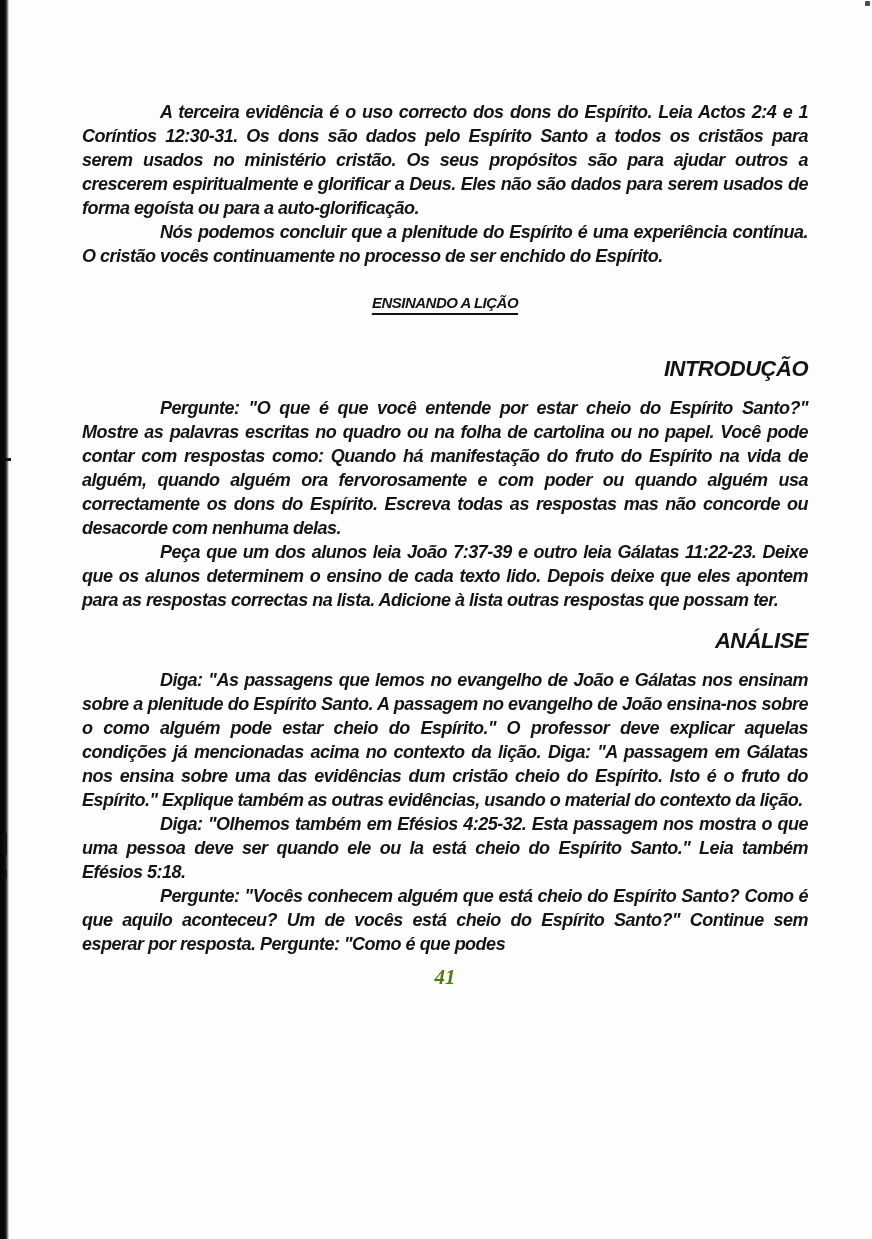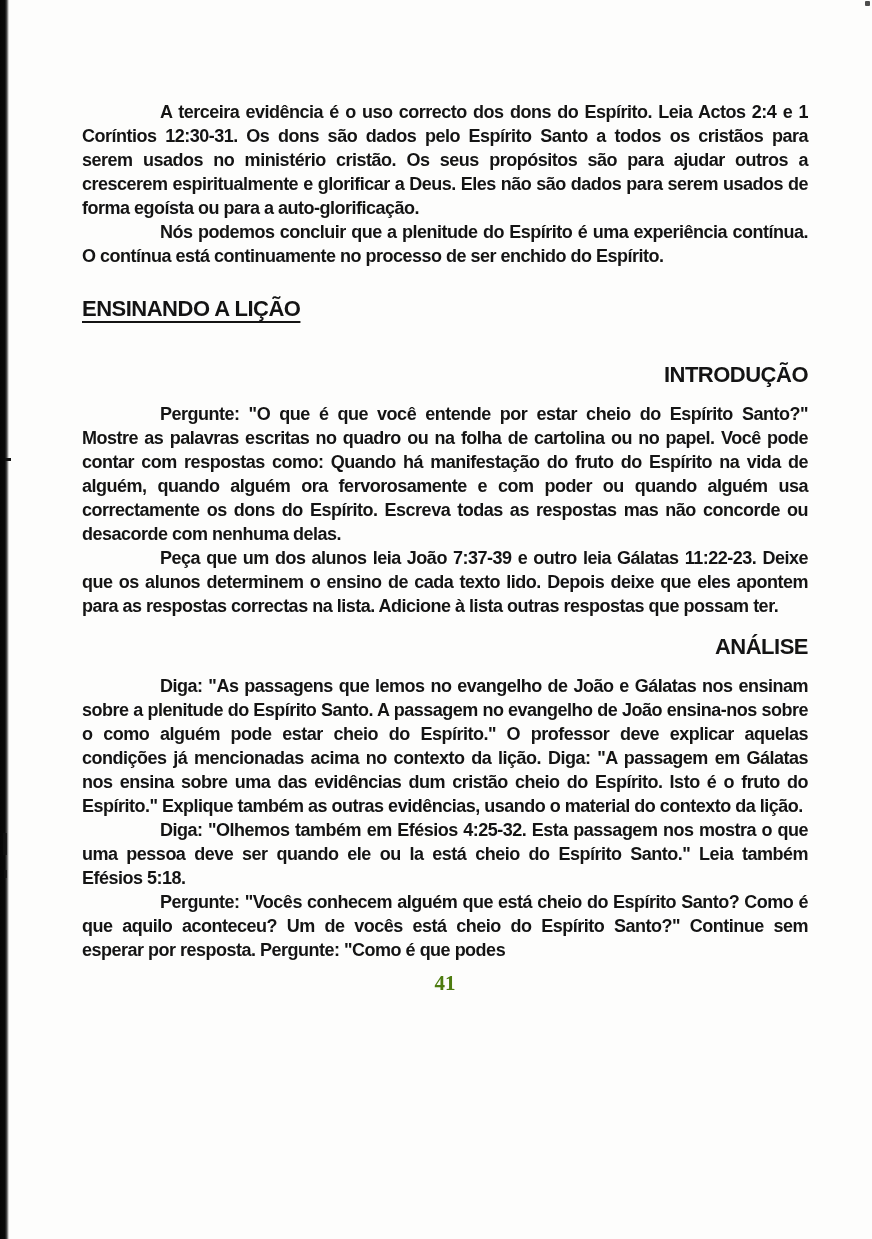--- a/index.html
+++ b/index.html
@@ -6,20 +6,21 @@
     margin: 0;
     padding: 0;
     background: #ffffff;
   }
   .page {
     position: relative;
     width: 872px;
     height: 1239px;
     background: #fdfdfc;
     overflow: hidden;
+    font-style: italic;
   }
   
   .scan-bar {
     position: absolute;
     left: 0;
     top: 0;
     width: 9px;
     height: 1239px;
     background: linear-gradient(to right, #060606 0%, #0a0a0a 55%, #4a4a4a 75%, rgba(120,120,120,0) 100%);
   }
@@ -43,28 +44,28 @@
     font-size: 18px;
     letter-spacing: -0.5px;
     line-height: 24px;
     text-align: justify;
   }
   .content p {
     margin: 0;
     text-indent: 78px;
   }
   .main-heading {
-    font-size: 22px;
+    font-size: 15px;
     line-height: 26px;
-    margin: 28px 0 40px 0;
+    margin: 22px 0 40px 0;
     font-weight: 700;
     text-decoration: underline;
     text-underline-offset: 5px;
     text-decoration-thickness: 2px;
-    text-align: left;
+    text-align: center;
   }
   .section-heading {
     font-size: 22px;
     line-height: 26px;
     margin: 16px 0 14px 0;
     font-weight: 700;
     text-align: right;
   }
   .page-number {
     margin-top: 9px;
@@ -84,21 +85,21 @@
   <div class="scan-bar"></div>
   <div class="speck speck-tr"></div>
   <div class="speck speck-left"></div>
   <div class="speck speck-left2"></div>
   <div class="speck speck-left3"></div>
 
   <div class="content">
 
     <p>A terceira evidência é o uso correcto dos dons do Espírito. Leia Actos 2:4 e 1 Coríntios 12:30-31. Os dons são dados pelo Espírito Santo a todos os cristãos para serem usados no ministério cristão. Os seus propósitos são para ajudar outros a crescerem espiritualmente e glorificar a Deus. Eles não são dados para serem usados de forma egoísta ou para a auto-glorificação.</p>
 
-    <p>Nós podemos concluir que a plenitude do Espírito é uma experiência contínua. O contínua está continuamente no processo de ser enchido do Espírito.</p>
+    <p>Nós podemos concluir que a plenitude do Espírito é uma experiência contínua. O cristão vocês continuamente no processo de ser enchido do Espírito.</p>
 
     <h1 class="main-heading">ENSINANDO A LIÇÃO</h1>
 
     <h2 class="section-heading">INTRODUÇÃO</h2>
 
     <p>Pergunte: "O que é que você entende por estar cheio do Espírito Santo?" Mostre as palavras escritas no quadro ou na folha de cartolina ou no papel. Você pode contar com respostas como: Quando há manifestação do fruto do Espírito na vida de alguém, quando alguém ora fervorosamente e com poder ou quando alguém usa correctamente os dons do Espírito. Escreva todas as respostas mas não concorde ou desacorde com nenhuma delas.</p>
 
     <p>Peça que um dos alunos leia João 7:37-39 e outro leia Gálatas 11:22-23. Deixe que os alunos determinem o ensino de cada texto lido. Depois deixe que eles apontem para as respostas correctas na lista. Adicione à lista outras respostas que possam ter.</p>
 
     <h2 class="section-heading">ANÁLISE</h2>

